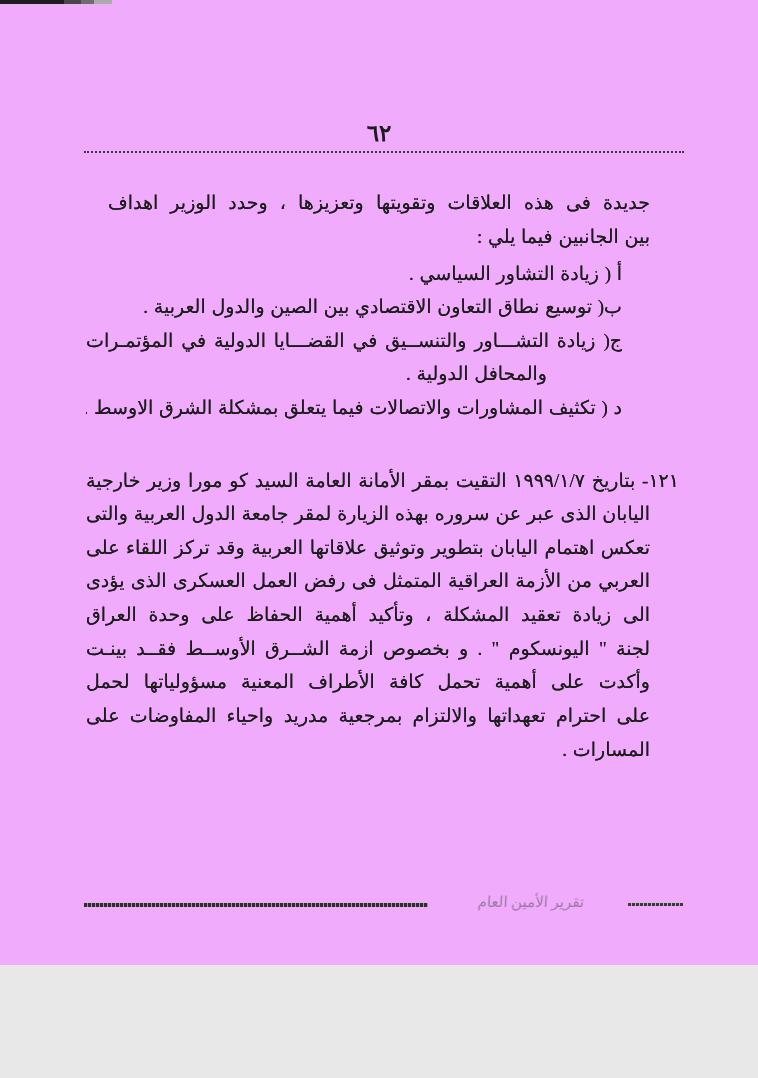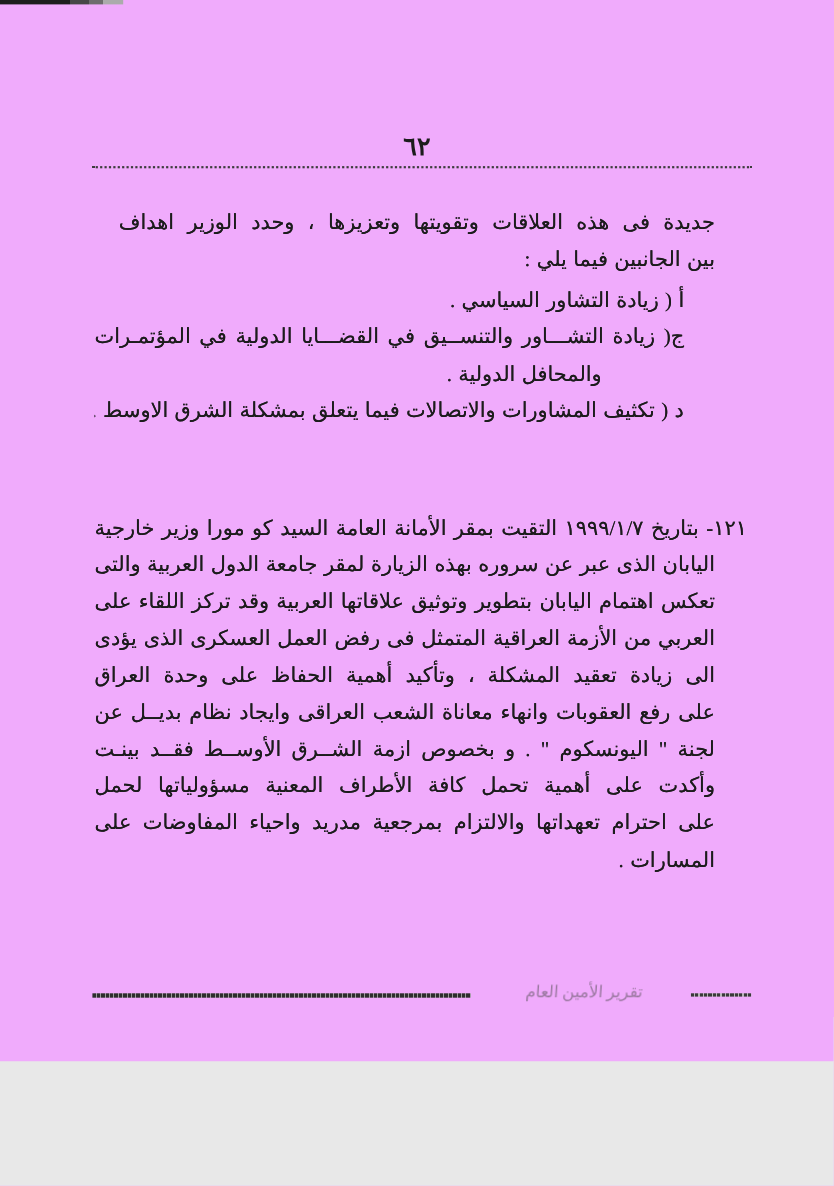--- a/index.html
+++ b/index.html
@@ -75,33 +75,33 @@
 
   <div class="top-rule"></div>
 
   <div id="intro" class="rtl-block">
     <div class="line j">جديدة فى هذه العلاقات وتقويتها وتعزيزها ، وحدد الوزير اهداف التشاور</div>
     <div class="line r">بين الجانبين فيما يلي :</div>
   </div>
 
   <div id="list" class="rtl-block">
     <div class="line r li-line"><span>أ </span><span class="paren">)</span> <span>زيادة التشاور السياسي .</span></div>
+    <div class="line r li-line"><span>ب</span><span class="paren">)</span> <span>توسيع نطاق التعاون الاقتصادي بين الصين والدول العربية .</span></div>
     <div class="line j li-line"><span>ج</span><span class="paren">)</span> <span>زيادة التشـــاور والتنســيق في القضـــايا الدولية في المؤتمـرات</span></div>
     <div class="line r cont">والمحافل الدولية .</div>
     <div class="line r li-line"><span>د </span><span class="paren">)</span> <span>تكثيف المشاورات والاتصالات فيما يتعلق بمشكلة الشرق الاوسط .</span></div>
   </div>
 
 
   <div id="p121" class="rtl-block">
     <div class="line j first"><span>١٢١</span><span>-</span> <span>بتاريخ ١٩٩٩/١/٧ التقيت بمقر الأمانة العامة السيد كو مورا وزير خارجية</span></div>
     <div class="line j">اليابان الذى عبر عن سروره بهذه الزيارة لمقر جامعة الدول العربية والتى</div>
     <div class="line j">تعكس اهتمام اليابان بتطوير وتوثيق علاقاتها العربية وقد تركز اللقاء على</div>
     <div class="line j">العربي من الأزمة العراقية المتمثل فى رفض العمل العسكرى الذى يؤدى</div>
     <div class="line j">الى زيادة تعقيد المشكلة ، وتأكيد أهمية الحفاظ على وحدة العراق والعمل</div>
-    <div class="line j">على رفع العقوبات وانهاء معاناة الشعب العراقى وايجاد نظام بديــل عن</div>
     <div class="line j">لجنة " اليونسكوم " . و بخصوص ازمة الشــرق الأوســط فقــد بينـت</div>
     <div class="line j">وأكدت على أهمية تحمل كافة الأطراف المعنية مسؤولياتها لحمل اسرائيل</div>
     <div class="line j">على احترام تعهداتها والالتزام بمرجعية مدريد واحياء المفاوضات على كافة</div>
     <div class="line r">المسارات .</div>
   </div>
 
   <div class="footer-line"></div>
   <div class="footer-note">تقرير الأمين العام</div>
   <div class="footer-dash"></div>
 

